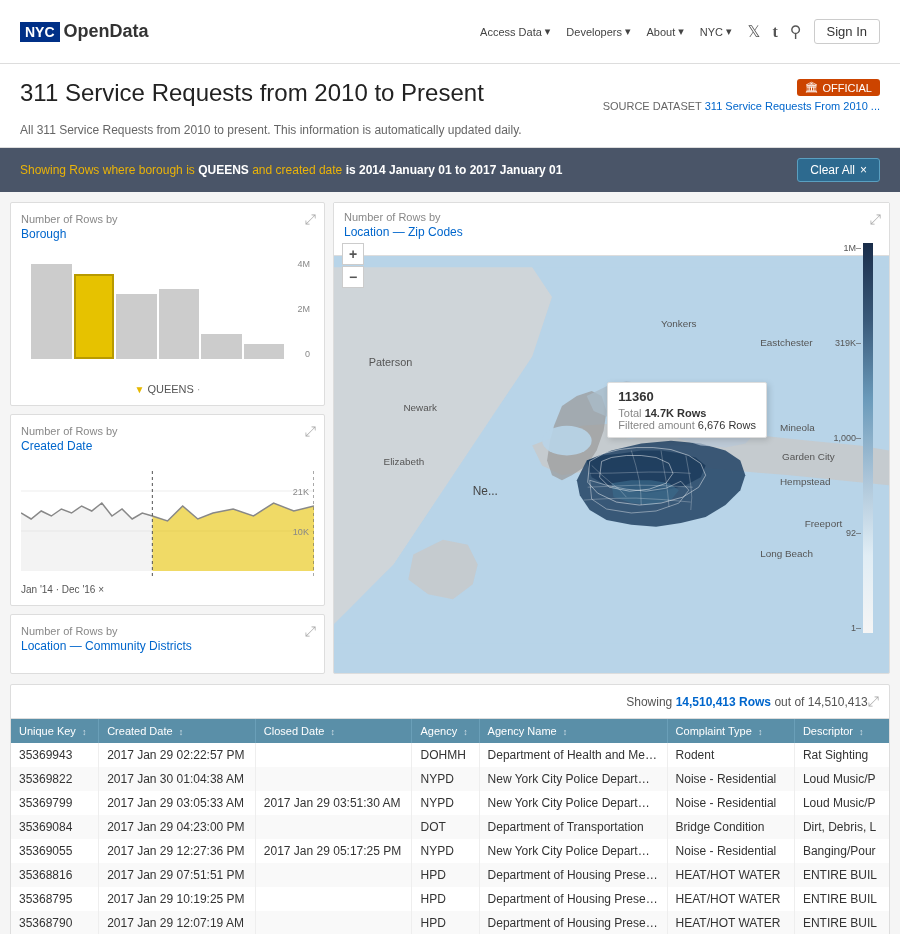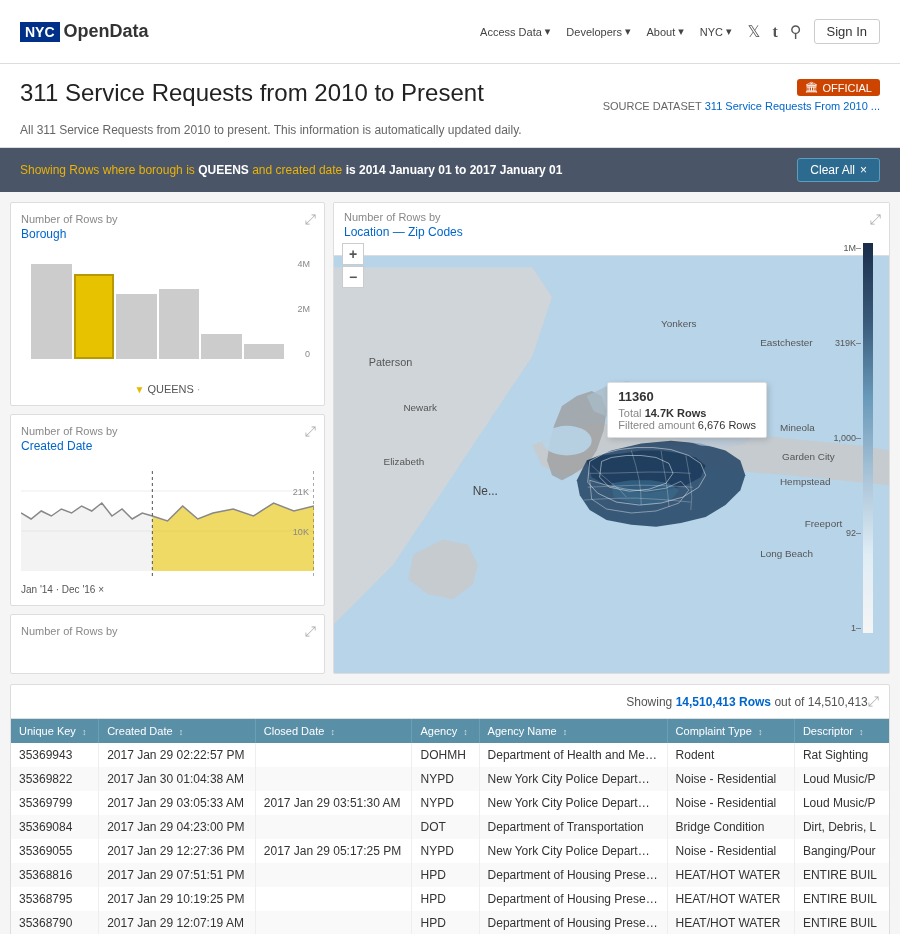--- a/index.html
+++ b/index.html
@@ -567,20 +567,21 @@
         </svg>
       </div>
       <div class="time-annotation">
         <span>Jan '14 · Dec '16 ×</span>
       </div>
     </div>
 
     <div class="chart-panel" id="community-panel">
       <span class="expand-icon">⤢</span>
       <div class="chart-panel-title">Number of Rows by</div>
+      <a class="chart-panel-link">Location — Community Districts</a>
     </div>
 
   </div>
 
   <div id="map-panel">
     <div id="map-panel-header">
       <div class="chart-panel-title">Number of Rows by</div>
       <a class="chart-panel-link">Location — Zip Codes</a>
     </div>
     <span id="map-expand" class="expand-icon">⤢</span>

